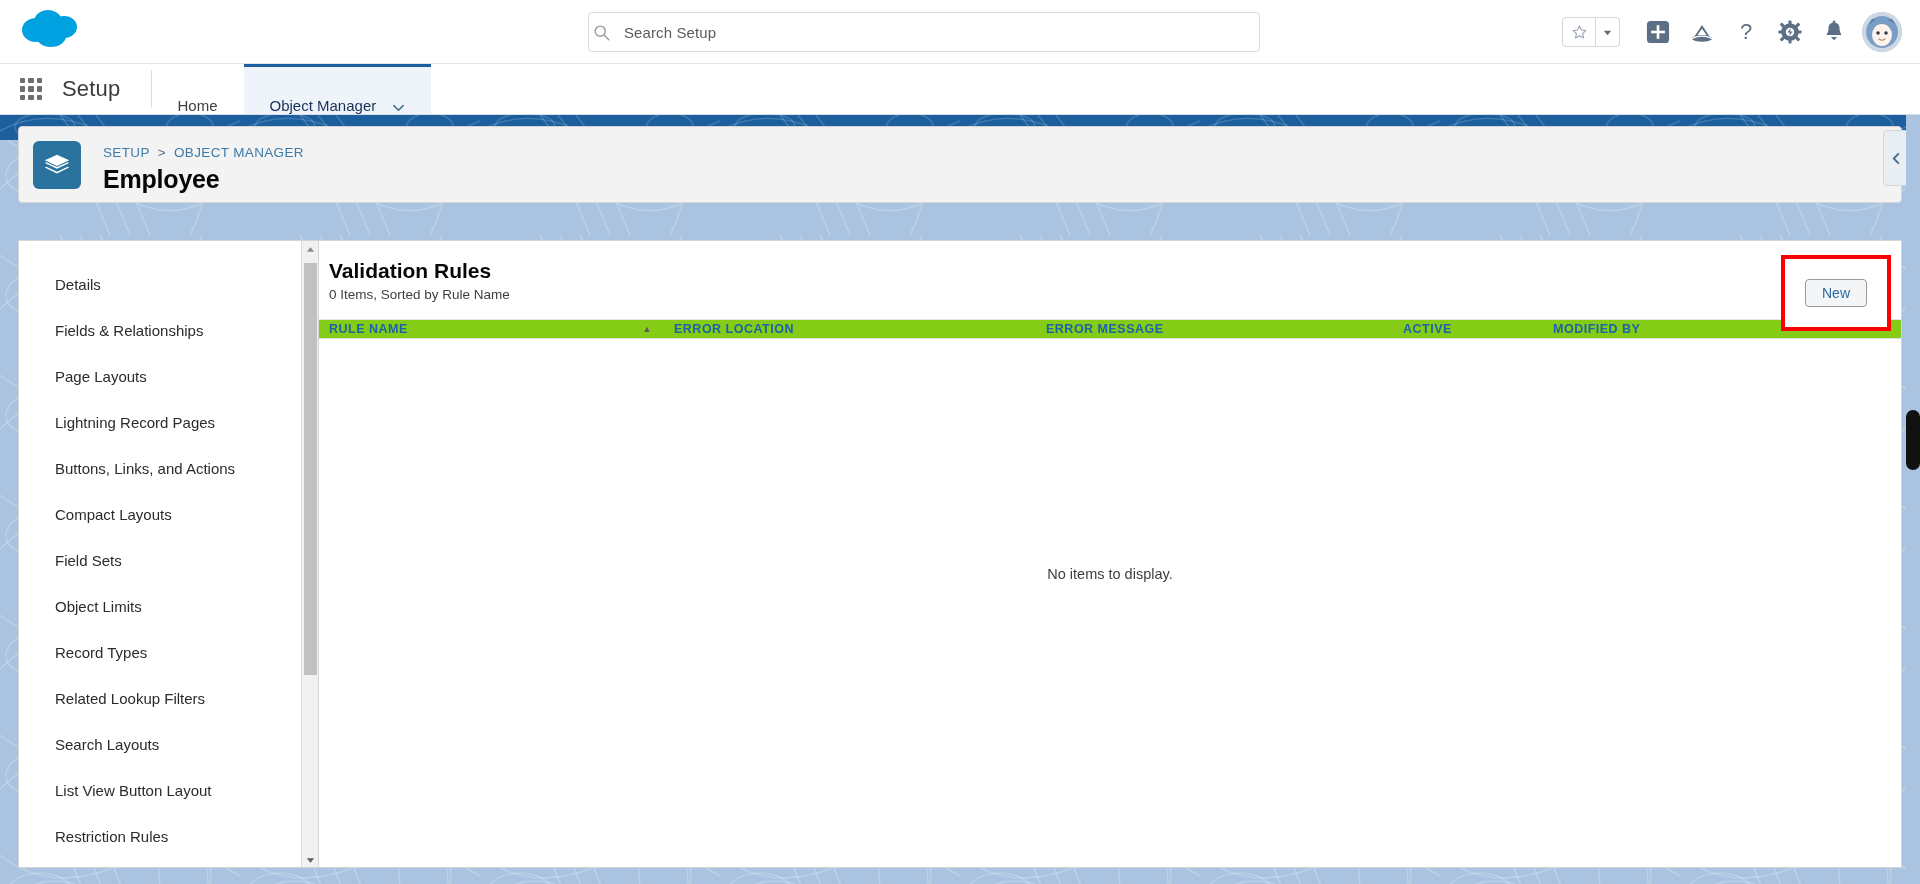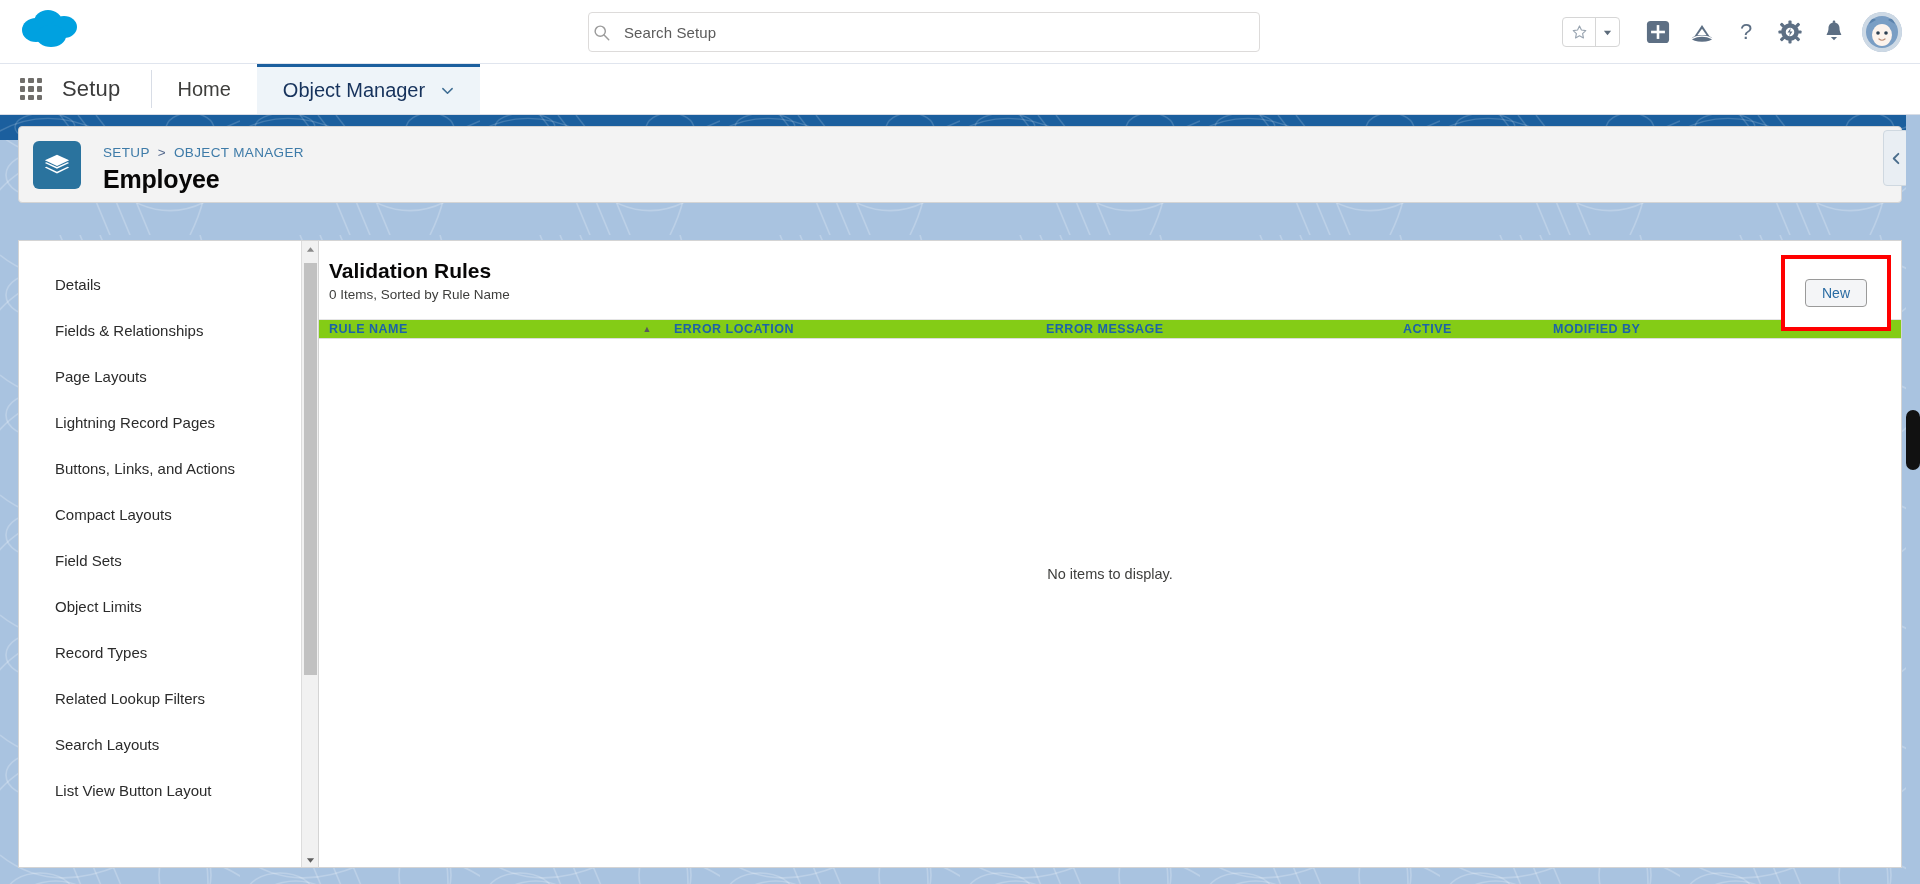--- a/index.html
+++ b/index.html
@@ -86,23 +86,23 @@
   }
   .waffle-dot { background: #706e6b; border-radius: 1px; }
   .setup-word {
     display: flex; align-items: center;
     font-size: 22px; color: #3b3b3b; font-weight: 400;
     padding-right: 30px;
     letter-spacing: .2px;
   }
   .nav-sep { width: 1px; background: #d8dde6; margin: 6px 0; }
   .nav-tab {
-    display: flex; align-items: center; justify-content: center;
+    display: flex; align-items: flex-end; justify-content: center;
     padding: 0 26px;
-    font-size: 20px; color: #3e3e3c;
+    font-size: 15px; color: #3e3e3c;
     position: relative; cursor: pointer;
   }
   .nav-tab.active {
     background: #eef4f9;
     border-top: 3px solid #1b5f9e;
     color: #16325c;
   }
   .nav-tab .chev { margin-left: 16px; display:flex; align-items:center; }
 
   
@@ -501,20 +501,23 @@
         </div>
       <div class="nav-item">
           <span>Related Lookup Filters</span>
         </div>
       <div class="nav-item">
           <span>Search Layouts</span>
         </div>
       <div class="nav-item">
           <span>List View Button Layout</span>
         </div>
+      <div class="nav-item">
+          <span>Restriction Rules</span>
+        </div>
     </div>
 
     <div class="nav-scrollbar">
       <div class="sb-arrow up">
         <svg viewBox="0 0 10 10" width="9" height="9">
             <path d="M5 2.5 L9 7.5 H1 Z" fill="#8a8a8a"></path>
           </svg>
       </div>
       <div class="sb-thumb"></div>
       <div class="sb-arrow down">

